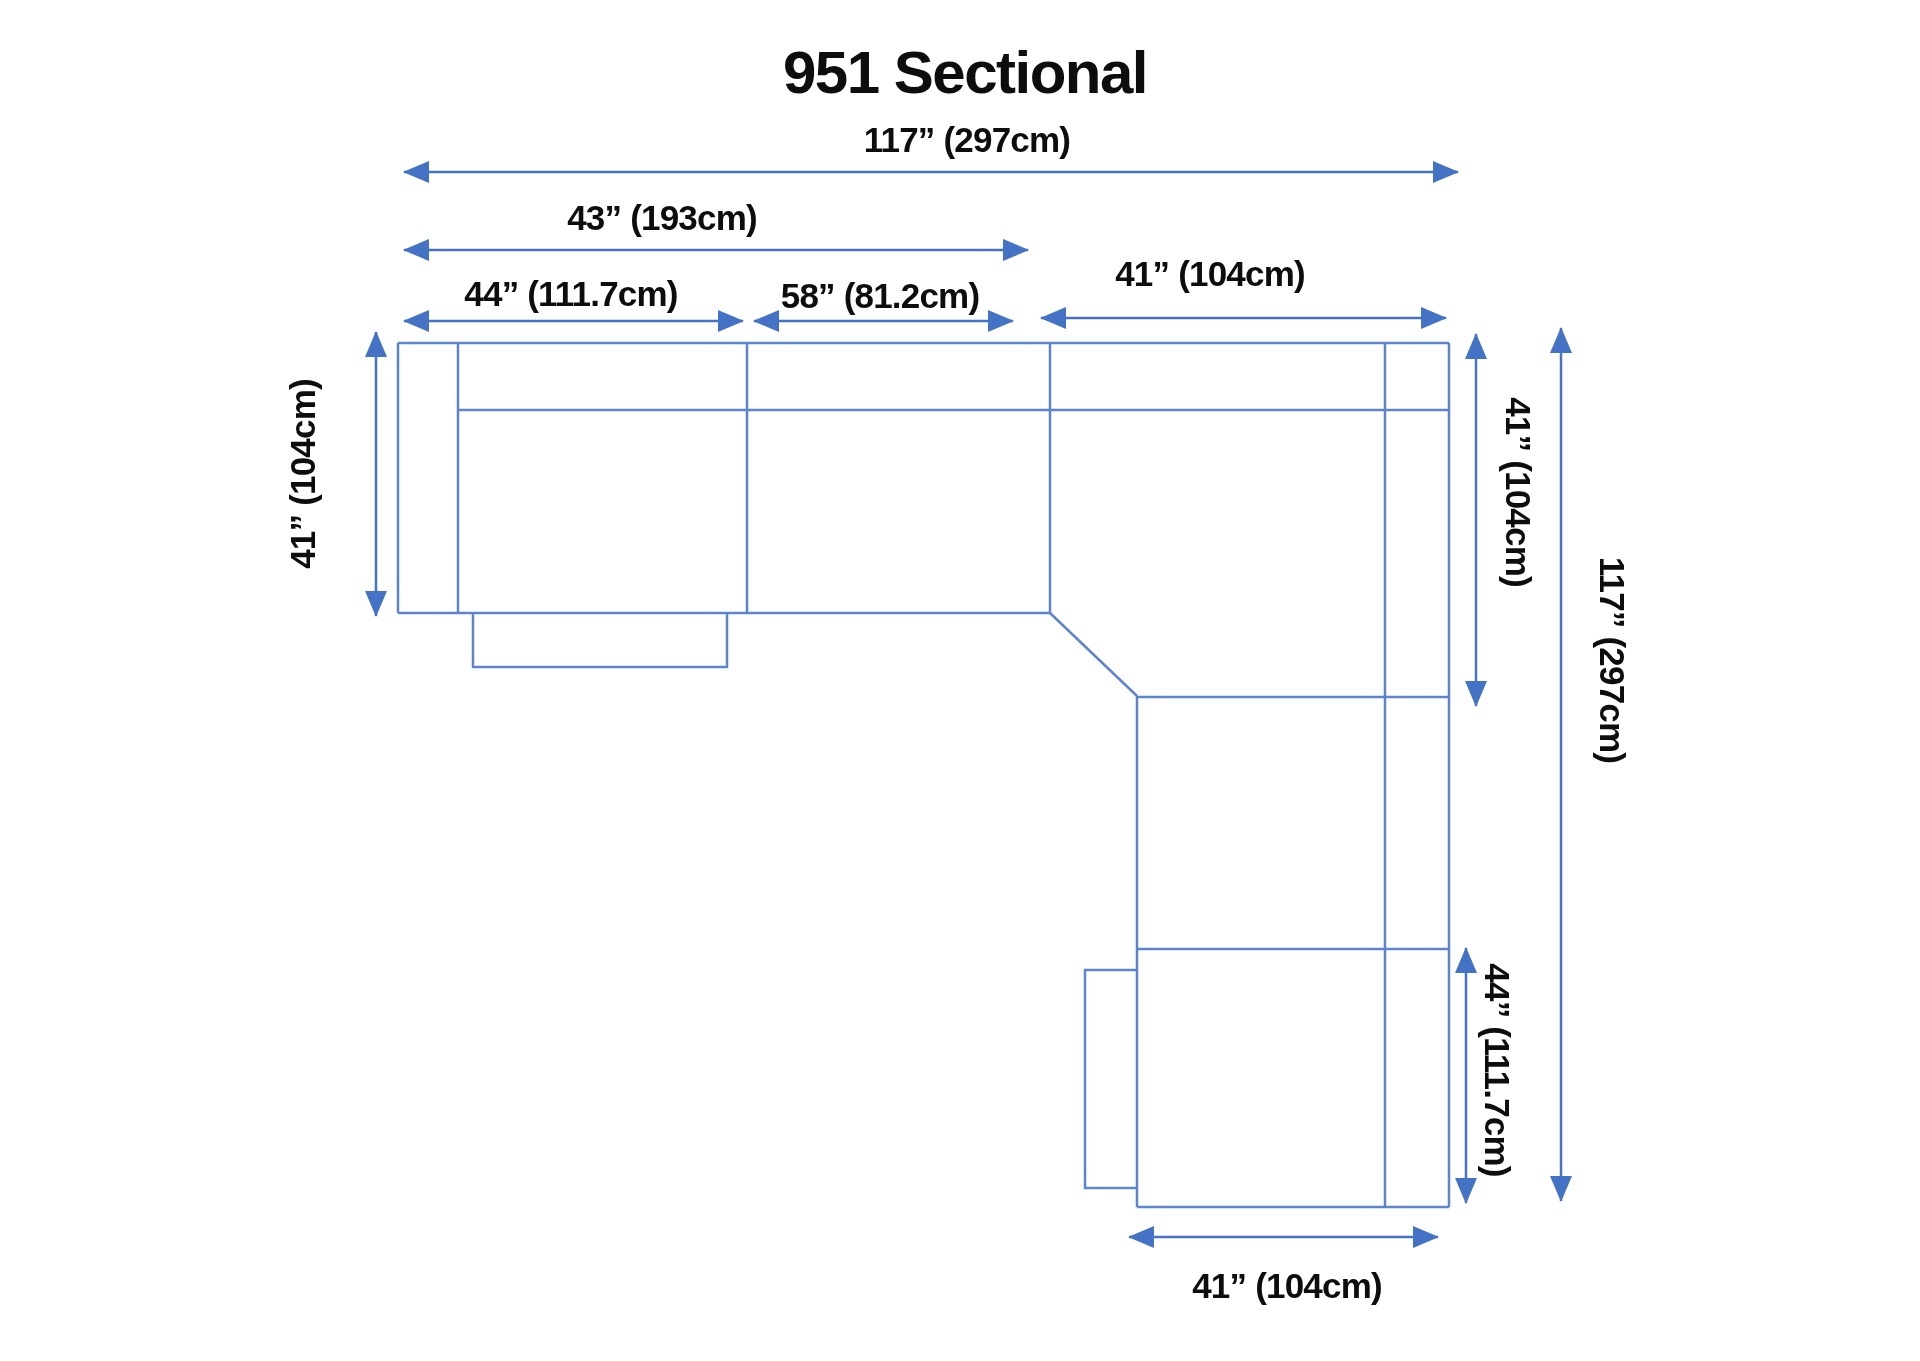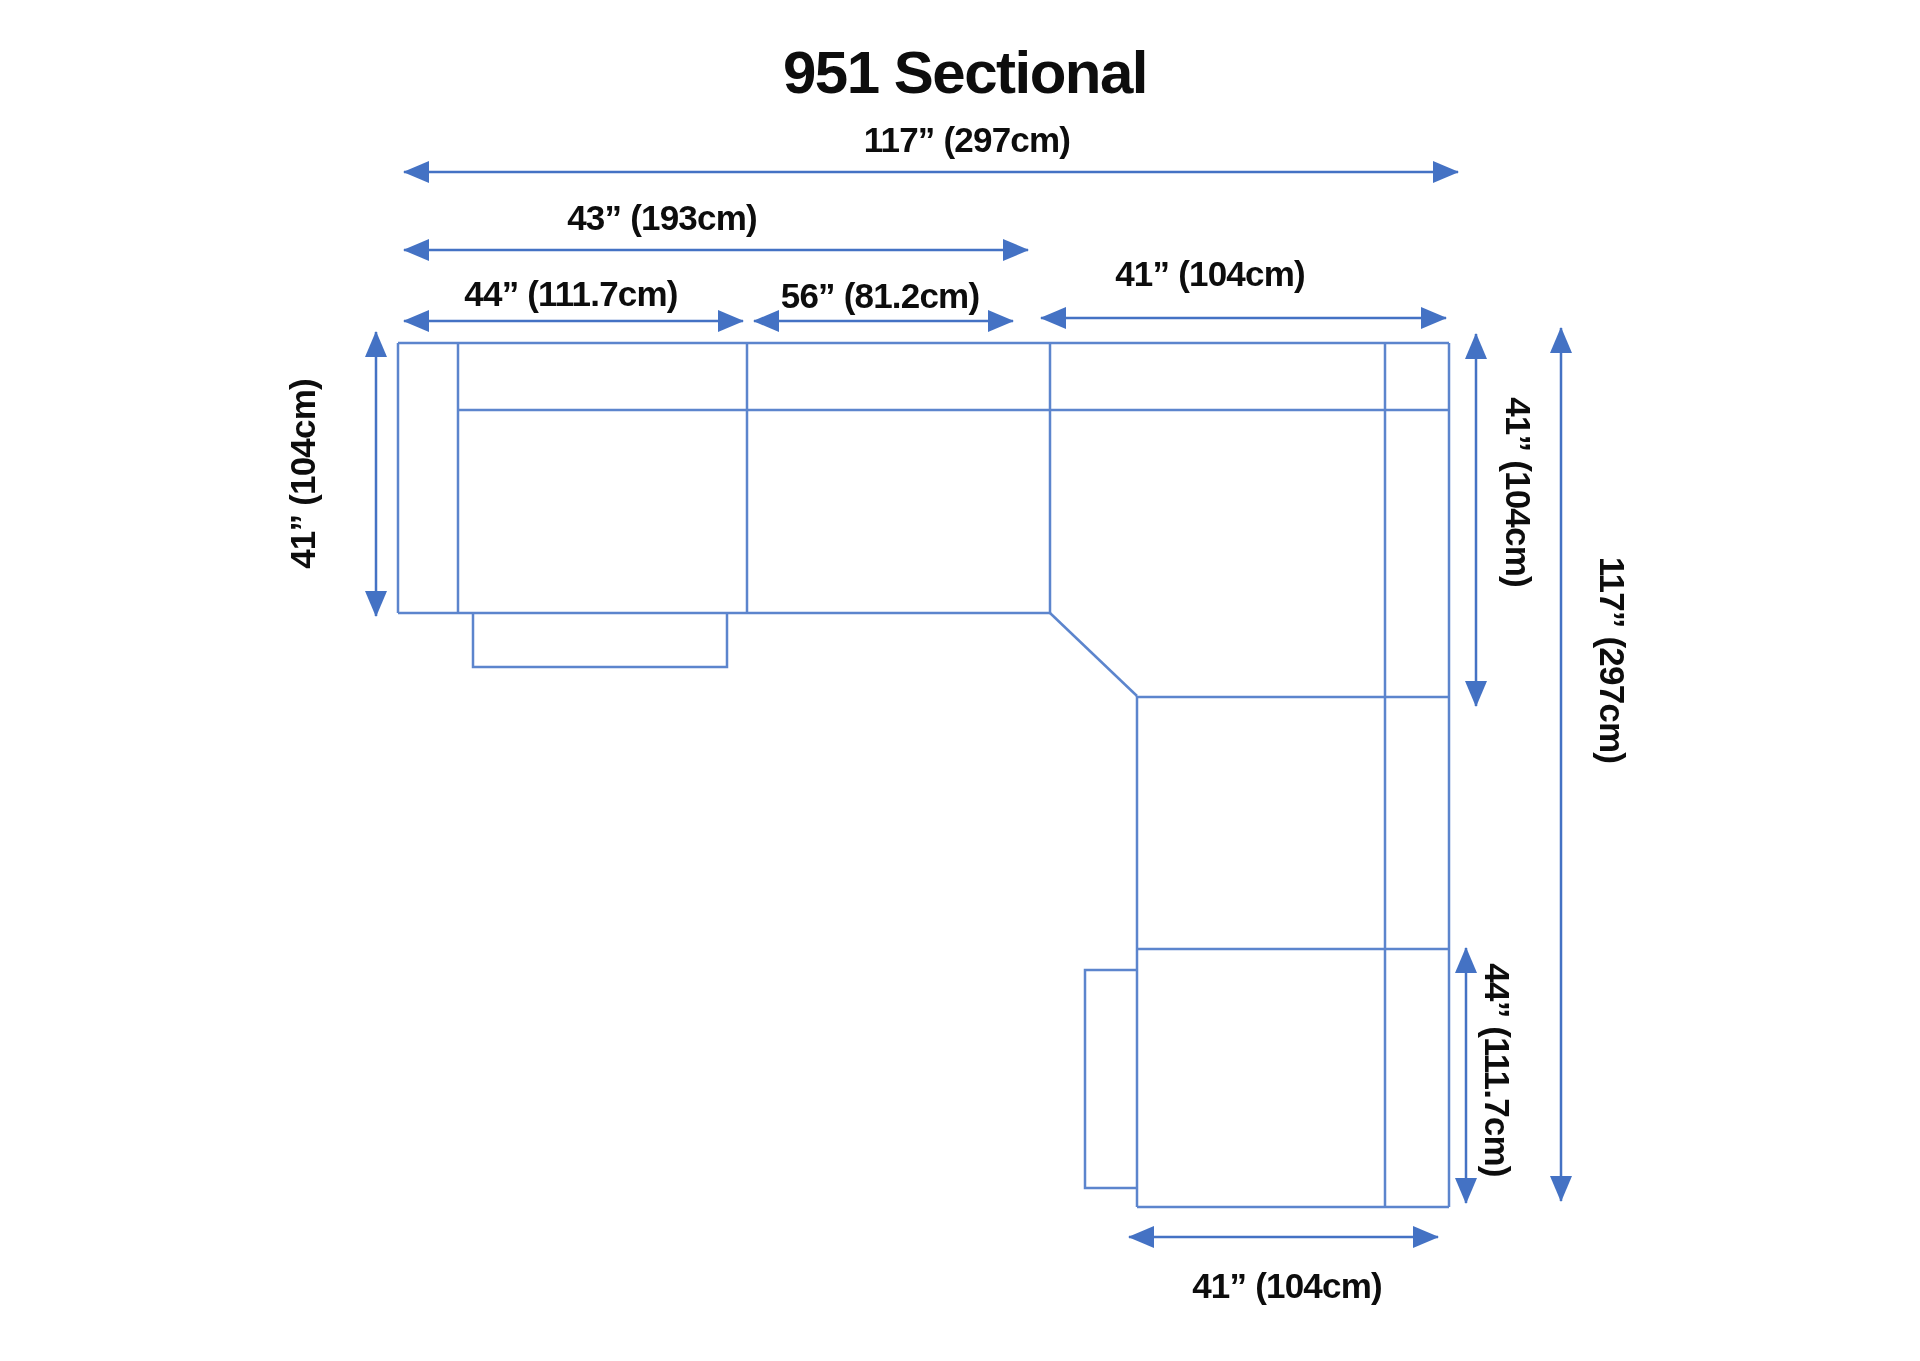--- a/index.html
+++ b/index.html
@@ -65,21 +65,21 @@
       <line class="dimline" x1="1466" y1="948" x2="1466" y2="1203" marker-start="url(#ah)" marker-end="url(#ah)"></line>
       <line class="dimline" x1="1129" y1="1237" x2="1438" y2="1237" marker-start="url(#ah)" marker-end="url(#ah)"></line>
     </g>
   </svg>
 
   <div class="page-title">951 Sectional</div>
 
   <div class="dim" style="left:967px;top:140px;">117” (297cm)</div>
   <div class="dim" style="left:662px;top:218px;">43” (193cm)</div>
   <div class="dim" style="left:571px;top:294px;">44” (111.7cm)</div>
-  <div class="dim" style="left:880px;top:296px;">56” (81.2cm)</div>
+  <div class="dim" style="left:880px;top:296px;">58” (81.2cm)</div>
   <div class="dim" style="left:1210px;top:274px;">41” (104cm)</div>
   <div class="dim rot270" style="left:303px;top:474px;">41” (104cm)</div>
   <div class="dim rot90" style="left:1518px;top:492px;">41” (104cm)</div>
   <div class="dim rot90" style="left:1612px;top:660px;">117” (297cm)</div>
   <div class="dim rot90" style="left:1497px;top:1070px;">44” (111.7cm)</div>
   <div class="dim" style="left:1287px;top:1286px;">41” (104cm)</div>
 
 </div>
 
 </body></html>

